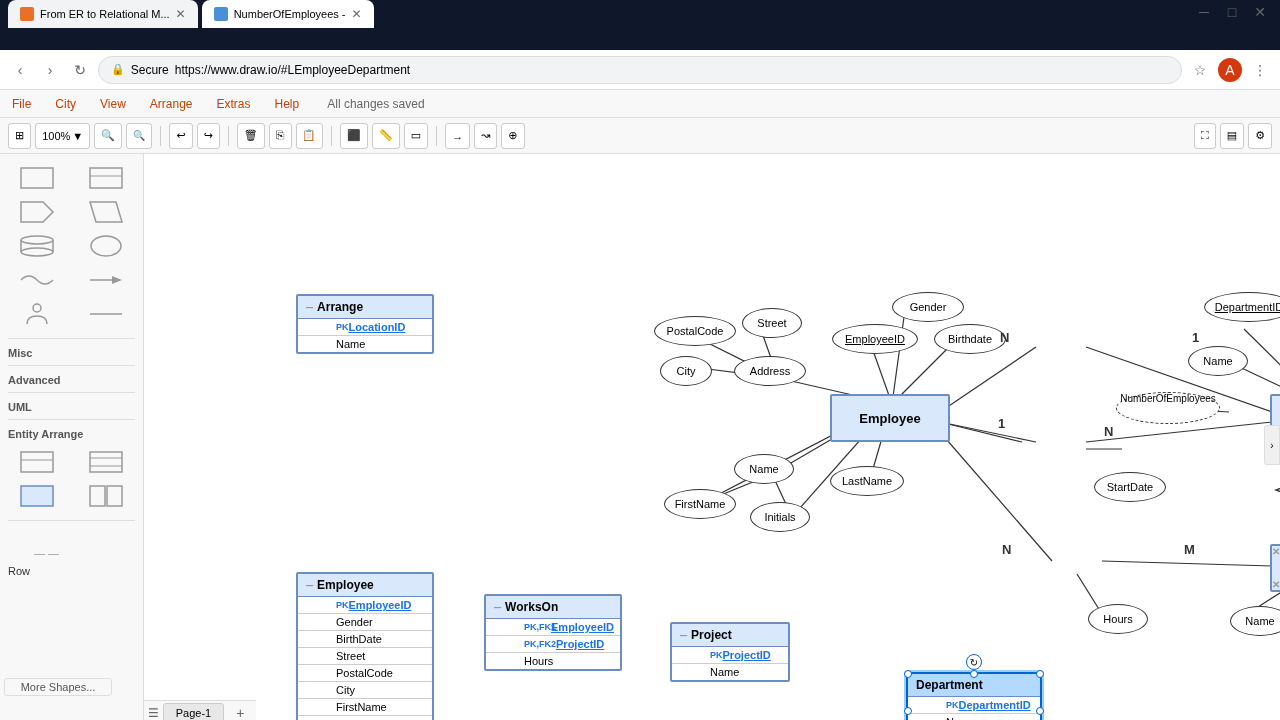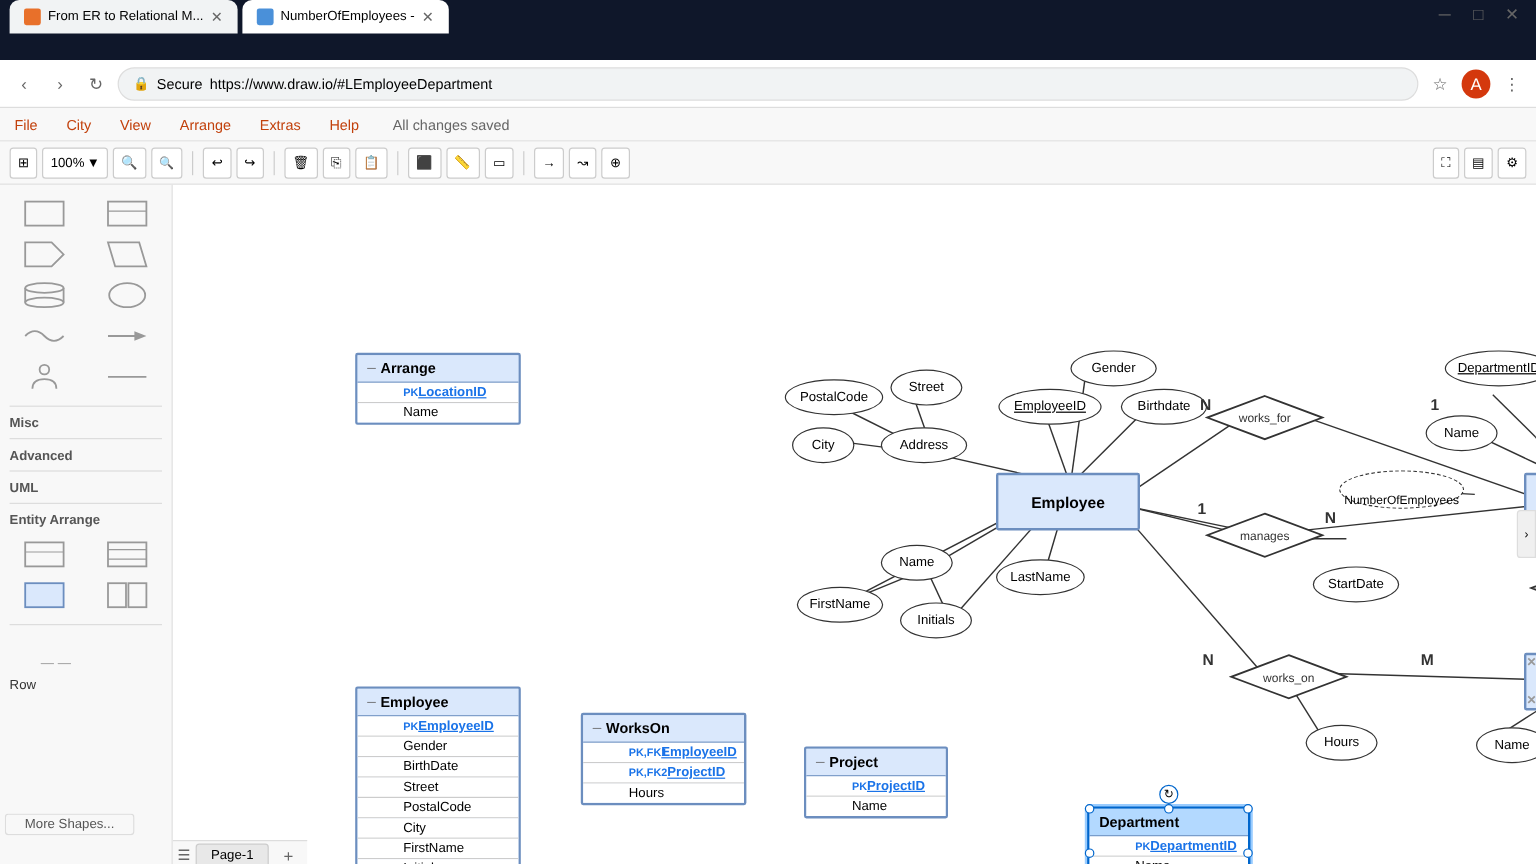--- a/index.html
+++ b/index.html
@@ -51,21 +51,21 @@
     .er-entity-row { display: flex; align-items: center; padding: 2px 6px; font-size: 11px; border-bottom: 1px solid #ccc; background: #fff; }
     .er-entity-row:last-child { border-bottom: none; }
     .er-key-badge { font-size: 9px; color: #1a73e8; font-weight: bold; min-width: 30px; padding-left: 32px; }
 
     .er-entity-selected { border-color: #0066cc; box-shadow: 0 0 0 2px #99ccff; }
     .er-entity-selected .er-entity-title { background: #b3d9ff; }
     .selection-handle { position: absolute; width: 8px; height: 8px; background: #fff; border: 1px solid #0066cc; border-radius: 50%; }
 
     
     .er-oval { position: absolute; background: #fff; border: 1.5px solid #333; border-radius: 50%; display: flex; align-items: center; justify-content: center; font-size: 11px; text-align: center; }
-    .er-oval-dashed { position: absolute; background: #fff; border: 1.5px dashed #333; border-radius: 50%; display: flex; align-items: flex-end; justify-content: center; font-size: 11px; text-align: center; }
+    .er-oval-dashed { position: absolute; background: #fff; border: 1.5px dashed #333; border-radius: 50%; display: flex; align-items: flex-start; justify-content: center; font-size: 11px; text-align: center; }
 
     .er-rect-entity { position: absolute; background: #dae8fc; border: 2px solid #6c8ebf; display: flex; align-items: center; justify-content: center; font-size: 13px; font-weight: bold; border-radius: 2px; }
 
     .label-n { position: absolute; font-size: 13px; font-weight: bold; color: #333; }
     .page-tab { padding: 3px 12px; background: #e8e8e8; border: 1px solid #ccc; border-radius: 3px; font-size: 11px; cursor: pointer; display: flex; align-items: center; gap: 4px; }
     .page-tab-add { padding: 3px 8px; background: none; border: none; cursor: pointer; font-size: 14px; color: #666; }
 
     
     .canvas-svg { position: absolute; top: 0; left: 0; width: 100%; height: 100%; pointer-events: none; }
   </style>
@@ -534,47 +534,29 @@
       </div>
 
       <div class="er-oval" style="left:944px;top:450px;width:60px;height:30px;">
         <span>Hours</span>
       </div>
 
       <div class="er-oval" style="left:1086px;top:452px;width:60px;height:30px;">
         <span>Name</span>
       </div>
 
-      <div style="position:absolute;left:860px;top:174px;width:100px;height:40px;">
-        <svg width="100" height="40">
-          <polygon points="50,2 98,20 50,38 2,20" fill="#fff" stroke="#333" stroke-width="1.5"></polygon>
-          <text x="50" y="24" text-anchor="middle" font-size="10" fill="#333">works_for</text>
-        </svg>
-      </div>
-
-      <div style="position:absolute;left:860px;top:272px;width:100px;height:40px;">
-        <svg width="100" height="40">
-          <polygon points="50,2 98,20 50,38 2,20" fill="#fff" stroke="#333" stroke-width="1.5"></polygon>
-          <text x="50" y="24" text-anchor="middle" font-size="10" fill="#333">manages</text>
-        </svg>
-      </div>
+
 
       <div style="position:absolute;left:1130px;top:316px;width:100px;height:40px;">
         <svg width="100" height="40">
           <polygon points="50,2 98,20 50,38 2,20" fill="#fff" stroke="#333" stroke-width="1.5"></polygon>
           <text x="50" y="24" text-anchor="middle" font-size="10" fill="#333">controls</text>
         </svg>
       </div>
 
-      <div style="position:absolute;left:880px;top:390px;width:100px;height:40px;">
-        <svg width="100" height="40">
-          <polygon points="50,2 98,20 50,38 2,20" fill="#fff" stroke="#333" stroke-width="1.5"></polygon>
-          <text x="50" y="24" text-anchor="middle" font-size="10" fill="#333">works_on</text>
-        </svg>
-      </div>
 
       <span class="label-n" style="left:856px;top:176px;">N</span>
       <span class="label-n" style="left:1048px;top:176px;">1</span>
       <span class="label-n" style="left:854px;top:262px;">1</span>
       <span class="label-n" style="left:960px;top:270px;">N</span>
       <span class="label-n" style="left:1148px;top:300px;">1</span>
       <span class="label-n" style="left:1148px;top:360px;">N</span>
       <span class="label-n" style="left:858px;top:388px;">N</span>
       <span class="label-n" style="left:1040px;top:388px;">M</span>
 

